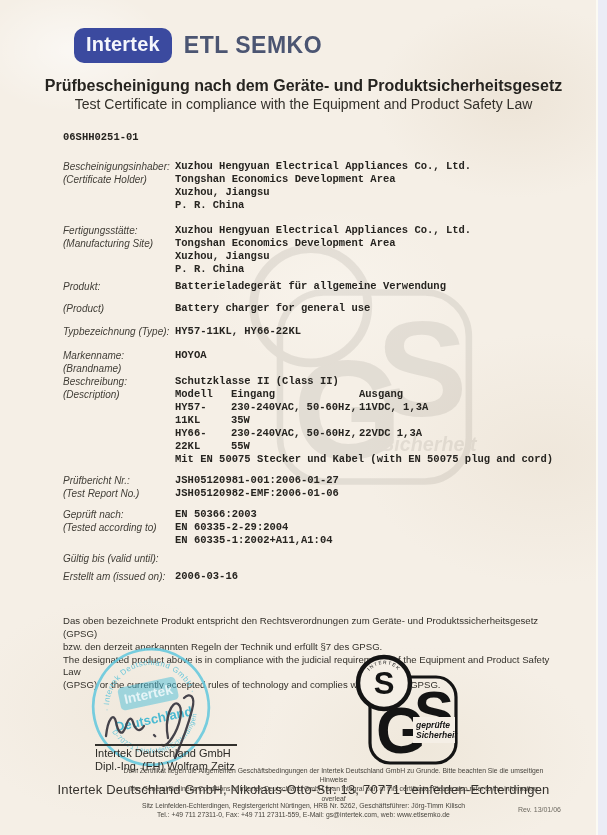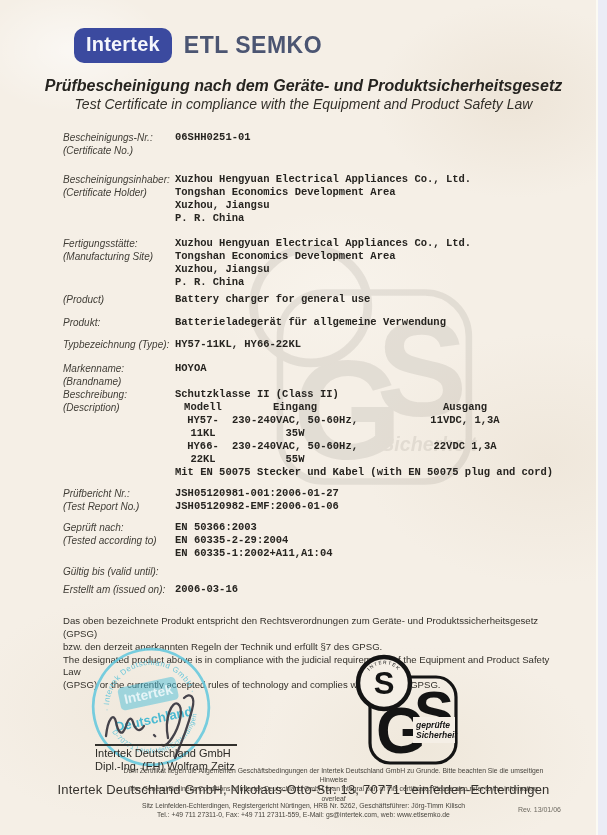--- a/index.html
+++ b/index.html
@@ -11,30 +11,30 @@
       radial-gradient(200px 140px at 85% 12%, rgba(231,220,204,.55), transparent 70%),
       radial-gradient(260px 180px at 90% 55%, rgba(233,223,208,.5), transparent 70%),
       radial-gradient(220px 160px at 20% 85%, rgba(236,227,213,.5), transparent 70%),
       radial-gradient(180px 120px at 55% 35%, rgba(250,246,239,.6), transparent 70%),
       radial-gradient(240px 150px at 70% 90%, rgba(232,223,206,.45), transparent 70%);}
   .scan-strip{position:absolute;top:0;right:0;width:9px;height:100%;background:#ebecf6;border-left:2px solid #fbfaf3;}
   
   .logo-row{position:absolute;top:28px;left:74px;display:flex;align-items:center;gap:12px;}
   .logo-badge{background:#3b4a9f;color:#f4f6fc;font-weight:bold;font-size:20px;padding:5px 12px 7px 12px;border-radius:10px;letter-spacing:.2px;}
   .brand{color:#4b5572;font-weight:bold;font-size:23px;letter-spacing:.5px;}
-  .titles{position:absolute;top:76px;left:0;width:100%;text-align:center;line-height:1.28;font-style:italic;}
+  .titles{position:absolute;top:76px;left:0;width:100%;text-align:center;line-height:1.28;}
   .title-de{font-weight:bold;font-size:16px;color:#262420;}
   .title-en{font-size:14px;color:#33302a;}
   
   .fields{position:absolute;top:131px;left:63px;right:36px;}
   .frow{display:flex;}
   .flabel{width:112px;flex:0 0 112px;font-size:10px;font-style:italic;color:#413e37;line-height:1.3;}
   .fvals{flex:1;font-size:10.5px;font-weight:bold;color:#262420;line-height:1.24;font-family:Liberation Mono, monospace;}
   .dtable{display:block;}
-  .dtr{display:flex;text-align:center;}
+  .dtr{display:flex;}
   .dc1{width:56px;flex:0 0 56px;}
   .dc2{width:128px;flex:0 0 128px;}
   .dc3{flex:1;}
   
   .statement{position:absolute;top:615px;left:63px;right:38px;font-size:9.6px;color:#33302a;line-height:1.34;}
   
   .stamp{position:absolute;left:88px;top:644px;transform:rotate(-12deg);opacity:.88;}
   .sig-svg{position:absolute;left:98px;top:688px;}
   .sig-line{position:absolute;left:95px;top:744px;width:142px;border-top:2px solid #33312d;}
   .sig-names{position:absolute;left:95px;top:747px;font-size:11px;color:#2b2925;line-height:1.18;}
@@ -67,24 +67,20 @@
     <div class="brand">ETL SEMKO</div>
   </div>
   <div class="titles">
     <div class="title-de">Prüfbescheinigung nach dem Geräte- und Produktsicherheitsgesetz</div>
     <div class="title-en">Test Certificate in compliance with the Equipment and Product Safety Law</div>
   </div>
 
   <div class="fields">
 
     <div class="frow" style="margin-bottom:16px">
-      <div class="flabel">
-        <div>Bescheinigungs-Nr.:</div>
-        <div>(Certificate No.)</div>
-      </div>
       <div class="fvals">
         <div>06SHH0251-01</div>
       </div>
     </div>
 
     <div class="frow" style="margin-bottom:12px">
       <div class="flabel">
         <div>Bescheinigungsinhaber:</div>
         <div>(Certificate Holder)</div>
       </div>
@@ -102,35 +98,35 @@
         <div>(Manufacturing Site)</div>
       </div>
       <div class="fvals">
         <div>Xuzhou Hengyuan Electrical Appliances Co., Ltd.</div>
         <div>Tongshan Economics Development Area</div>
         <div>Xuzhou, Jiangsu</div>
         <div>P. R. China</div>
       </div>
     </div>
 
+    <div class="frow" style="margin-bottom:9px">
+      <div class="flabel">
+        <div>Produkt:</div>
+      </div>
+      <div class="fvals">
+        <div>Batterieladegerät für allgemeine Verwendung</div>
+      </div>
+    </div>
+
     <div class="frow" style="margin-bottom:10px">
       <div class="flabel">
         <div>(Product)</div>
       </div>
       <div class="fvals">
         <div>Battery charger for general use</div>
-      </div>
-    </div>
-
-    <div class="frow" style="margin-bottom:9px">
-      <div class="flabel">
-        <div>Produkt:</div>
-      </div>
-      <div class="fvals">
-        <div>Batterieladegerät für allgemeine Verwendung</div>
       </div>
     </div>
 
     <div class="frow" style="margin-bottom:11px">
       <div class="flabel">
         <div>Typbezeichnung (Type):</div>
       </div>
       <div class="fvals">
         <div>HY57-11KL, HY66-22KL</div>
       </div>

